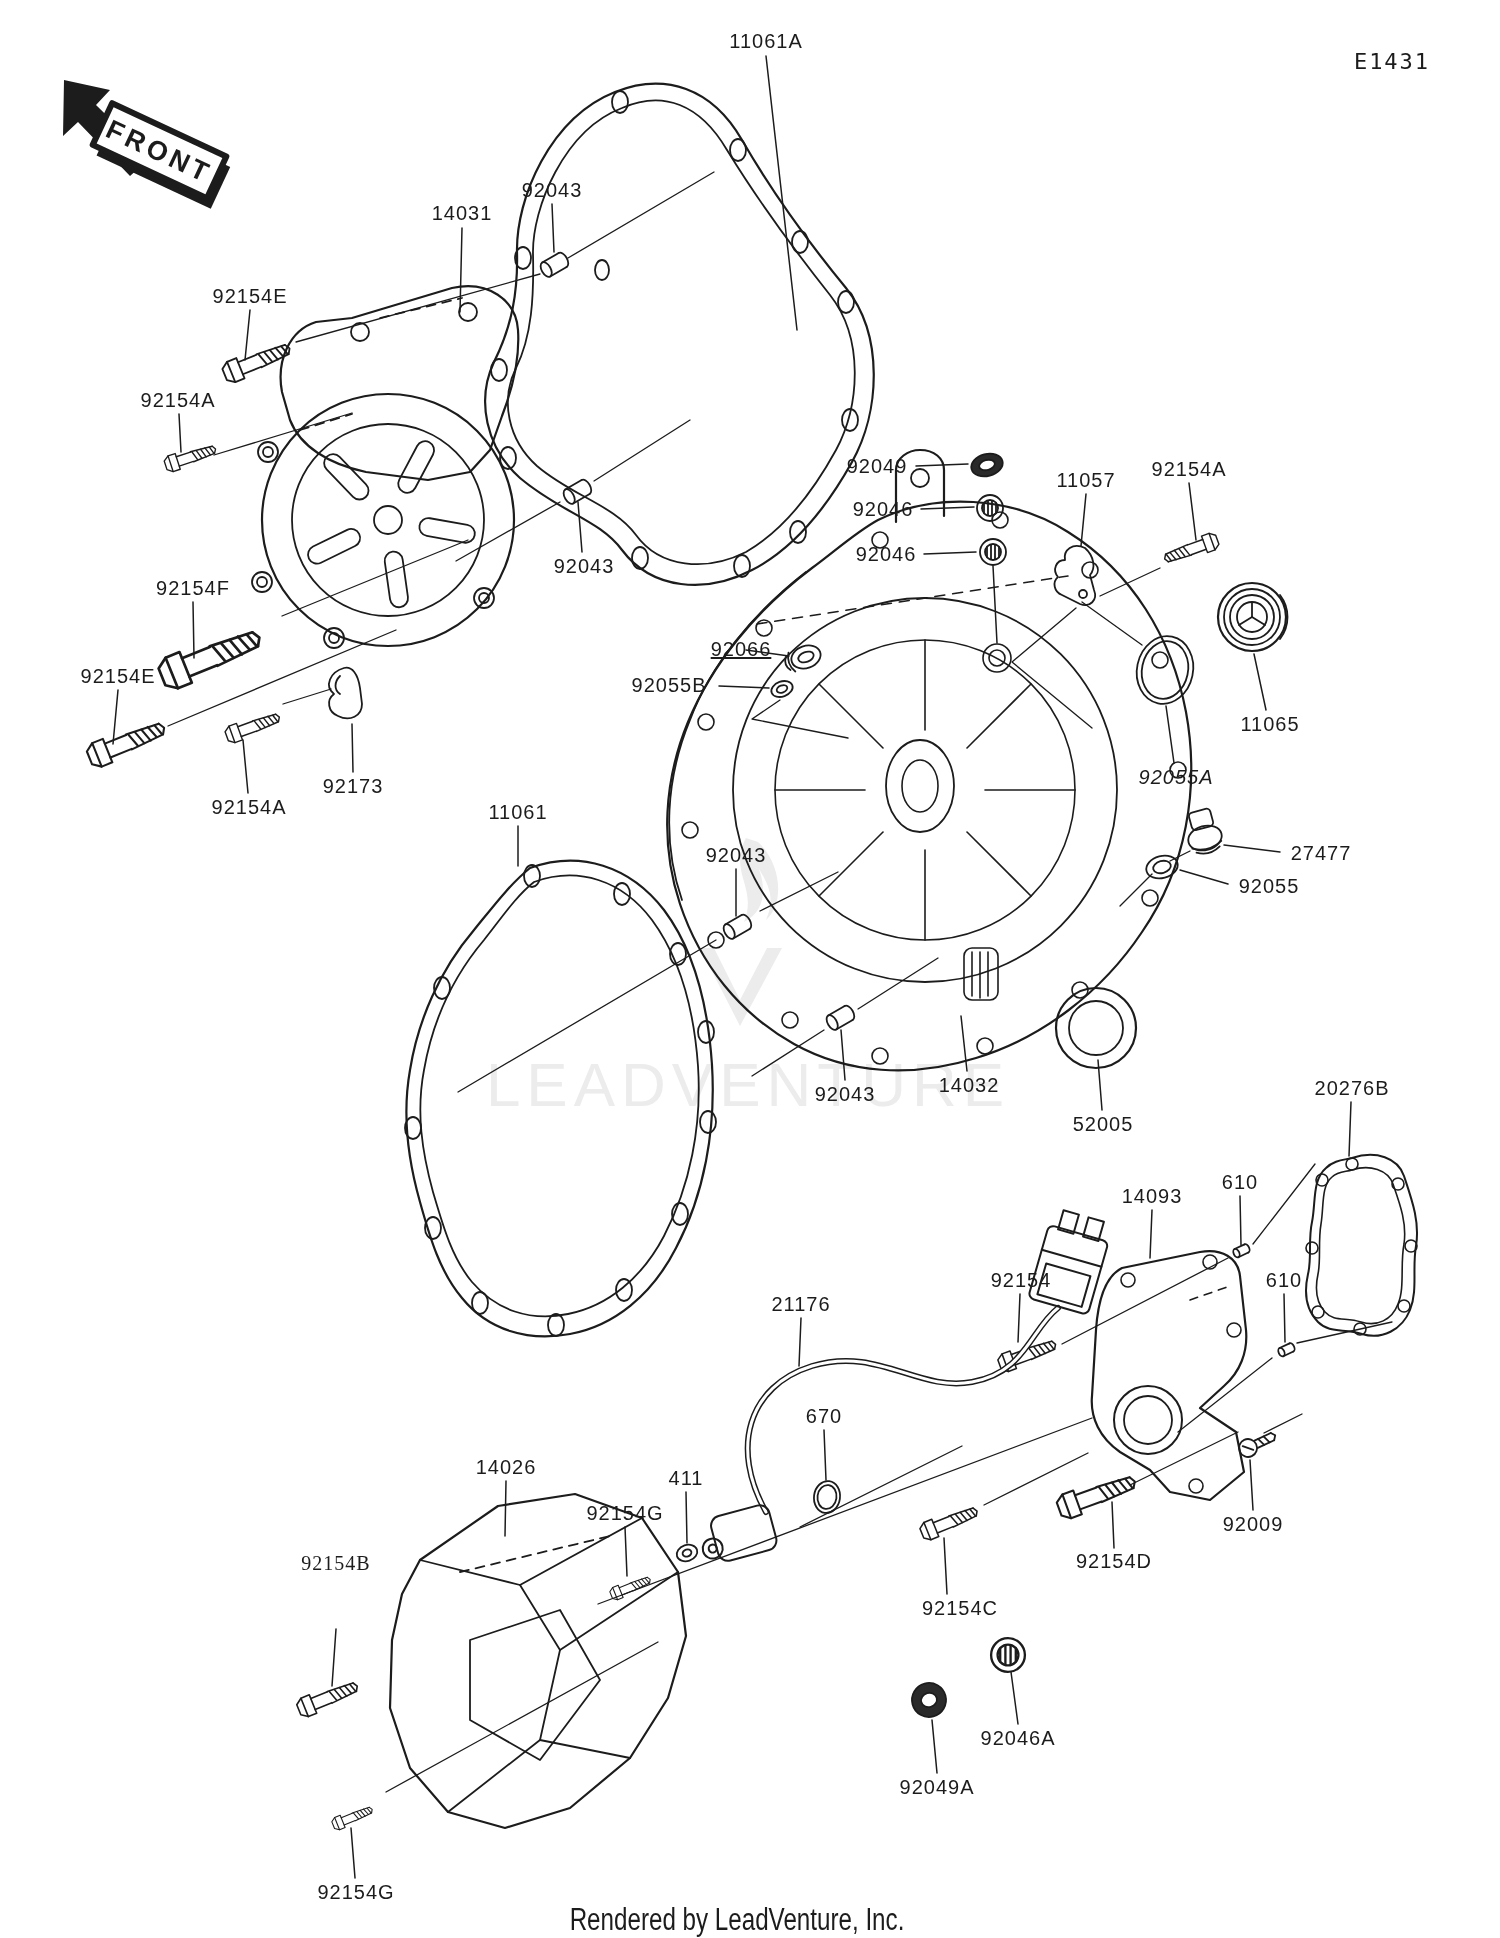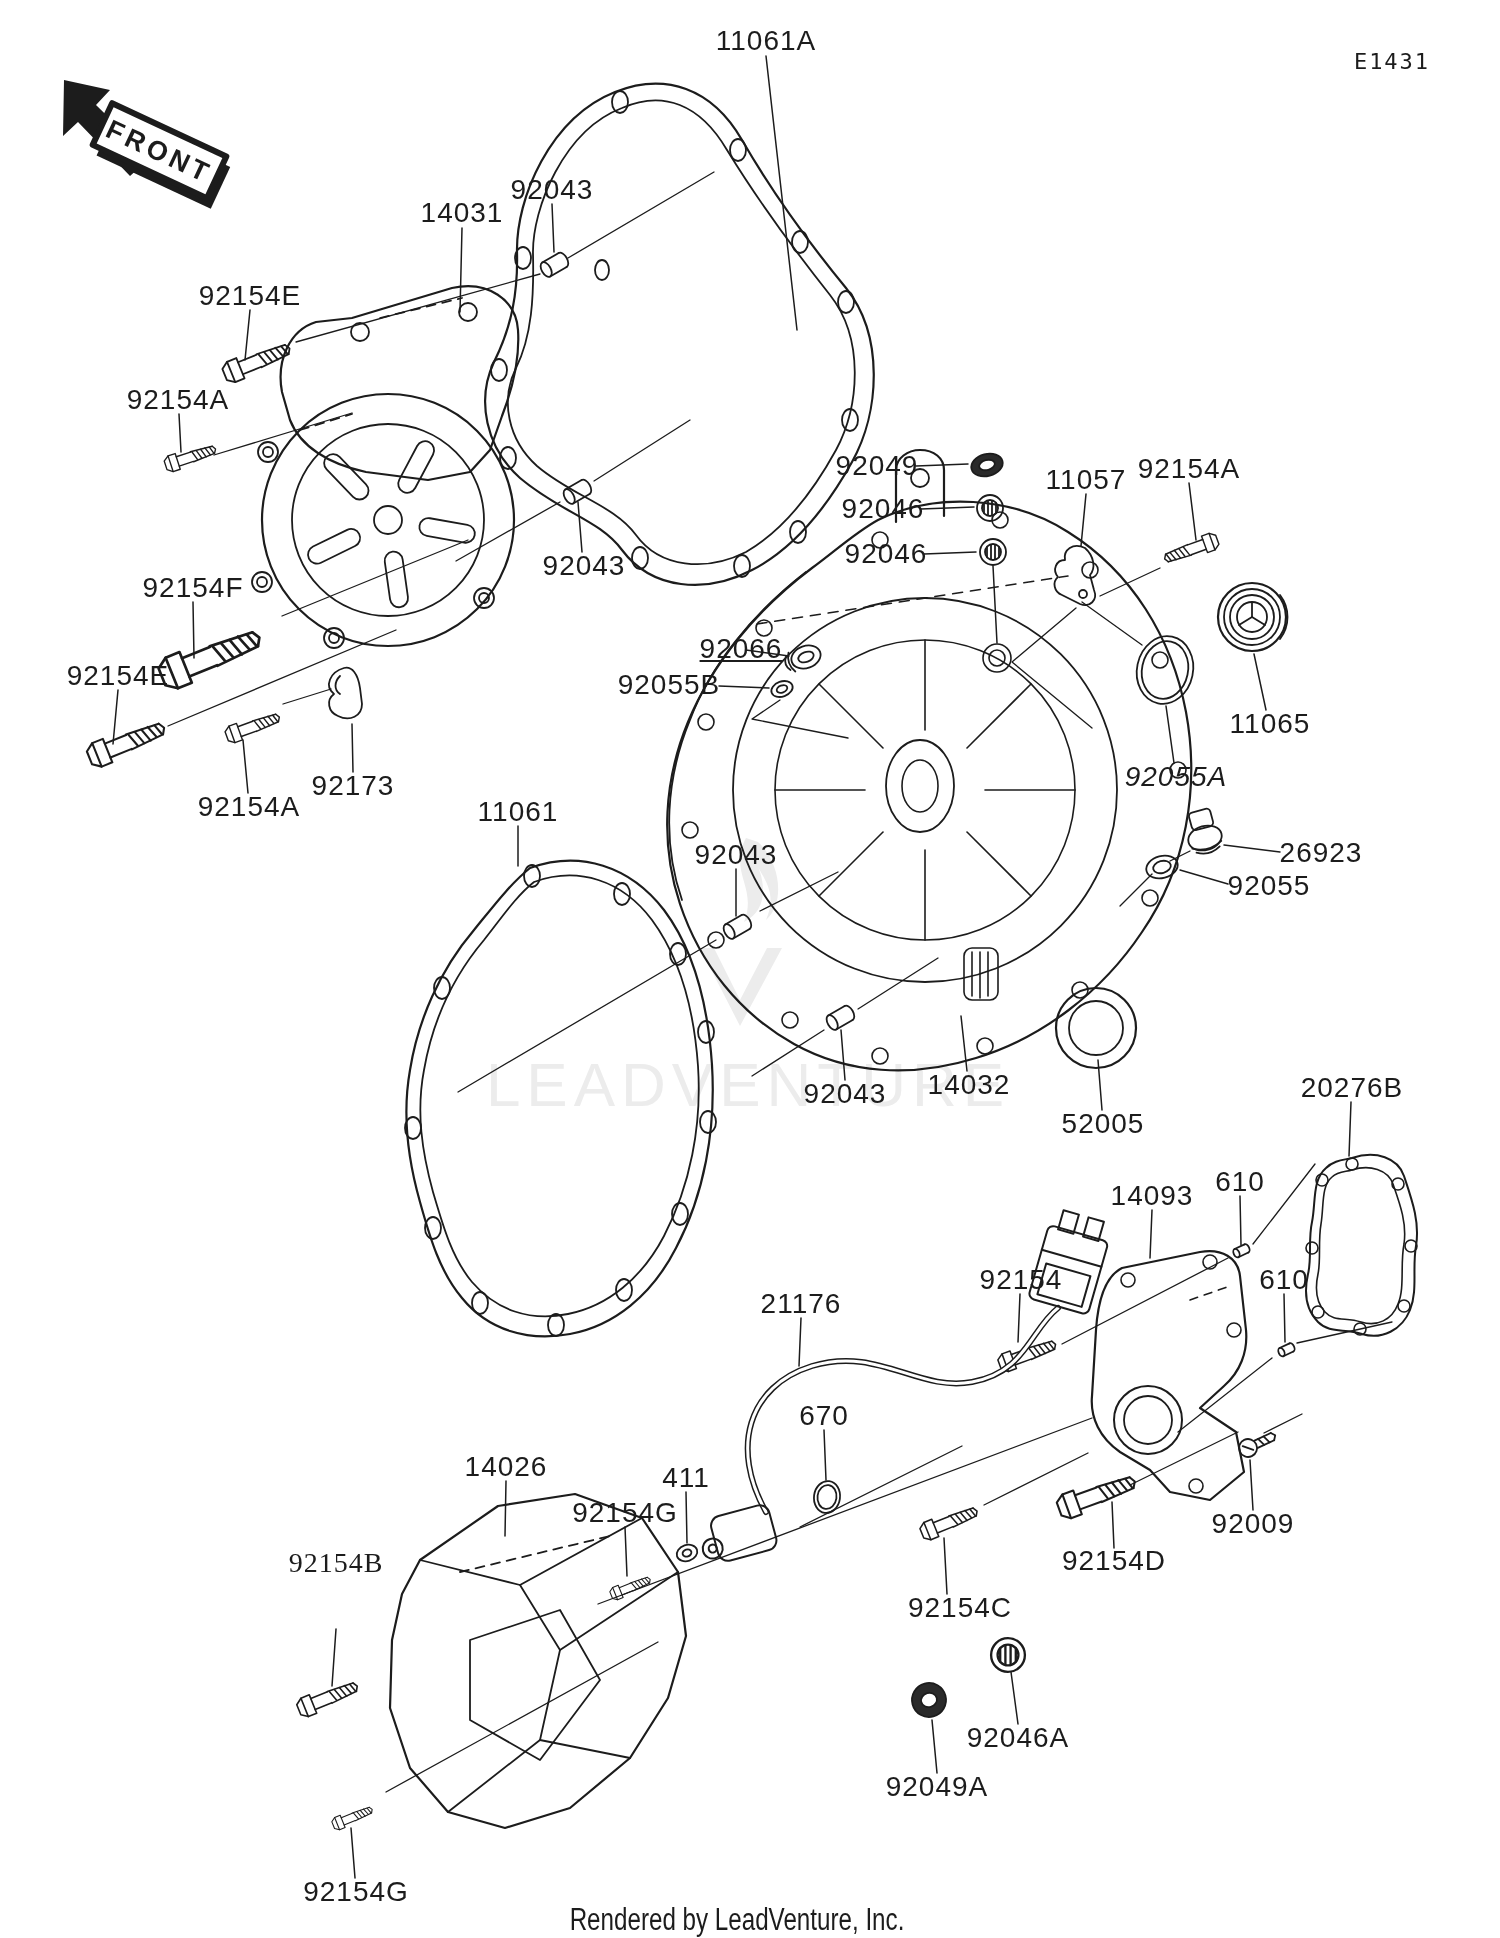--- a/index.html
+++ b/index.html
@@ -4,21 +4,21 @@
 <style>
   :root { --ink:#1c1c1c; --wm:#ececec; --bg:#ffffff; }
   html,body { margin:0; padding:0; background:var(--bg); }
   #stage {
     position:relative; width:1500px; height:1938px; background:var(--bg);
     overflow:hidden; font-family:"Liberation Sans", sans-serif;
   }
   #artwork { position:absolute; left:0; top:0; }
   .part-label {
     position:absolute; transform:translate(-50%,-50%);
-    font-size:28px; letter-spacing:1px; color:var(--ink);
+    font-size:20px; letter-spacing:1px; color:var(--ink);
     white-space:nowrap; line-height:1;
   }
   #page-code {
     position:absolute; left:1392px; top:61px; transform:translate(-50%,-50%);
     font-family:"DejaVu Sans Mono", monospace; font-size:22px; color:var(--ink);
     letter-spacing:2px; white-space:nowrap;
   }
   #footer-credit {
     position:absolute; left:737px; top:1920px;
     transform:translate(-50%,-50%) scaleX(0.78);
@@ -444,21 +444,21 @@
       <div class="part-label" style="left: 584px; top: 566px;">92043</div>
       <div class="part-label" style="left: 741px; top: 649px; text-decoration: underline;">92066</div>
       <div class="part-label" style="left: 669px; top: 685px;">92055B</div>
       <div class="part-label" style="left: 118px; top: 676px;">92154E</div>
       <div class="part-label" style="left: 1270px; top: 724px;">11065</div>
       <div class="part-label" style="left: 1176px; top: 777px; font-style: italic;">92055A</div>
       <div class="part-label" style="left: 353px; top: 786px;">92173</div>
       <div class="part-label" style="left: 249px; top: 807px;">92154A</div>
       <div class="part-label" style="left: 518px; top: 812px;">11061</div>
       <div class="part-label" style="left: 736px; top: 855px;">92043</div>
-      <div class="part-label" style="left: 1321px; top: 853px;">26923</div>
+      <div class="part-label" style="left: 1321px; top: 853px;">27477</div>
       <div class="part-label" style="left: 1269px; top: 886px; text-align: center;">92055</div>
       <div class="part-label" style="left: 969px; top: 1085px;">14032</div>
       <div class="part-label" style="left: 845px; top: 1094px;">92043</div>
       <div class="part-label" style="left: 1103px; top: 1124px;">52005</div>
       <div class="part-label" style="left: 1352px; top: 1088px;">20276B</div>
       <div class="part-label" style="left: 1152px; top: 1196px;">14093</div>
       <div class="part-label" style="left: 1240px; top: 1182px;">610</div>
       <div class="part-label" style="left: 1021px; top: 1280px;">92154</div>
       <div class="part-label" style="left: 1284px; top: 1280px;">610</div>
       <div class="part-label" style="left: 801px; top: 1304px;">21176</div>

